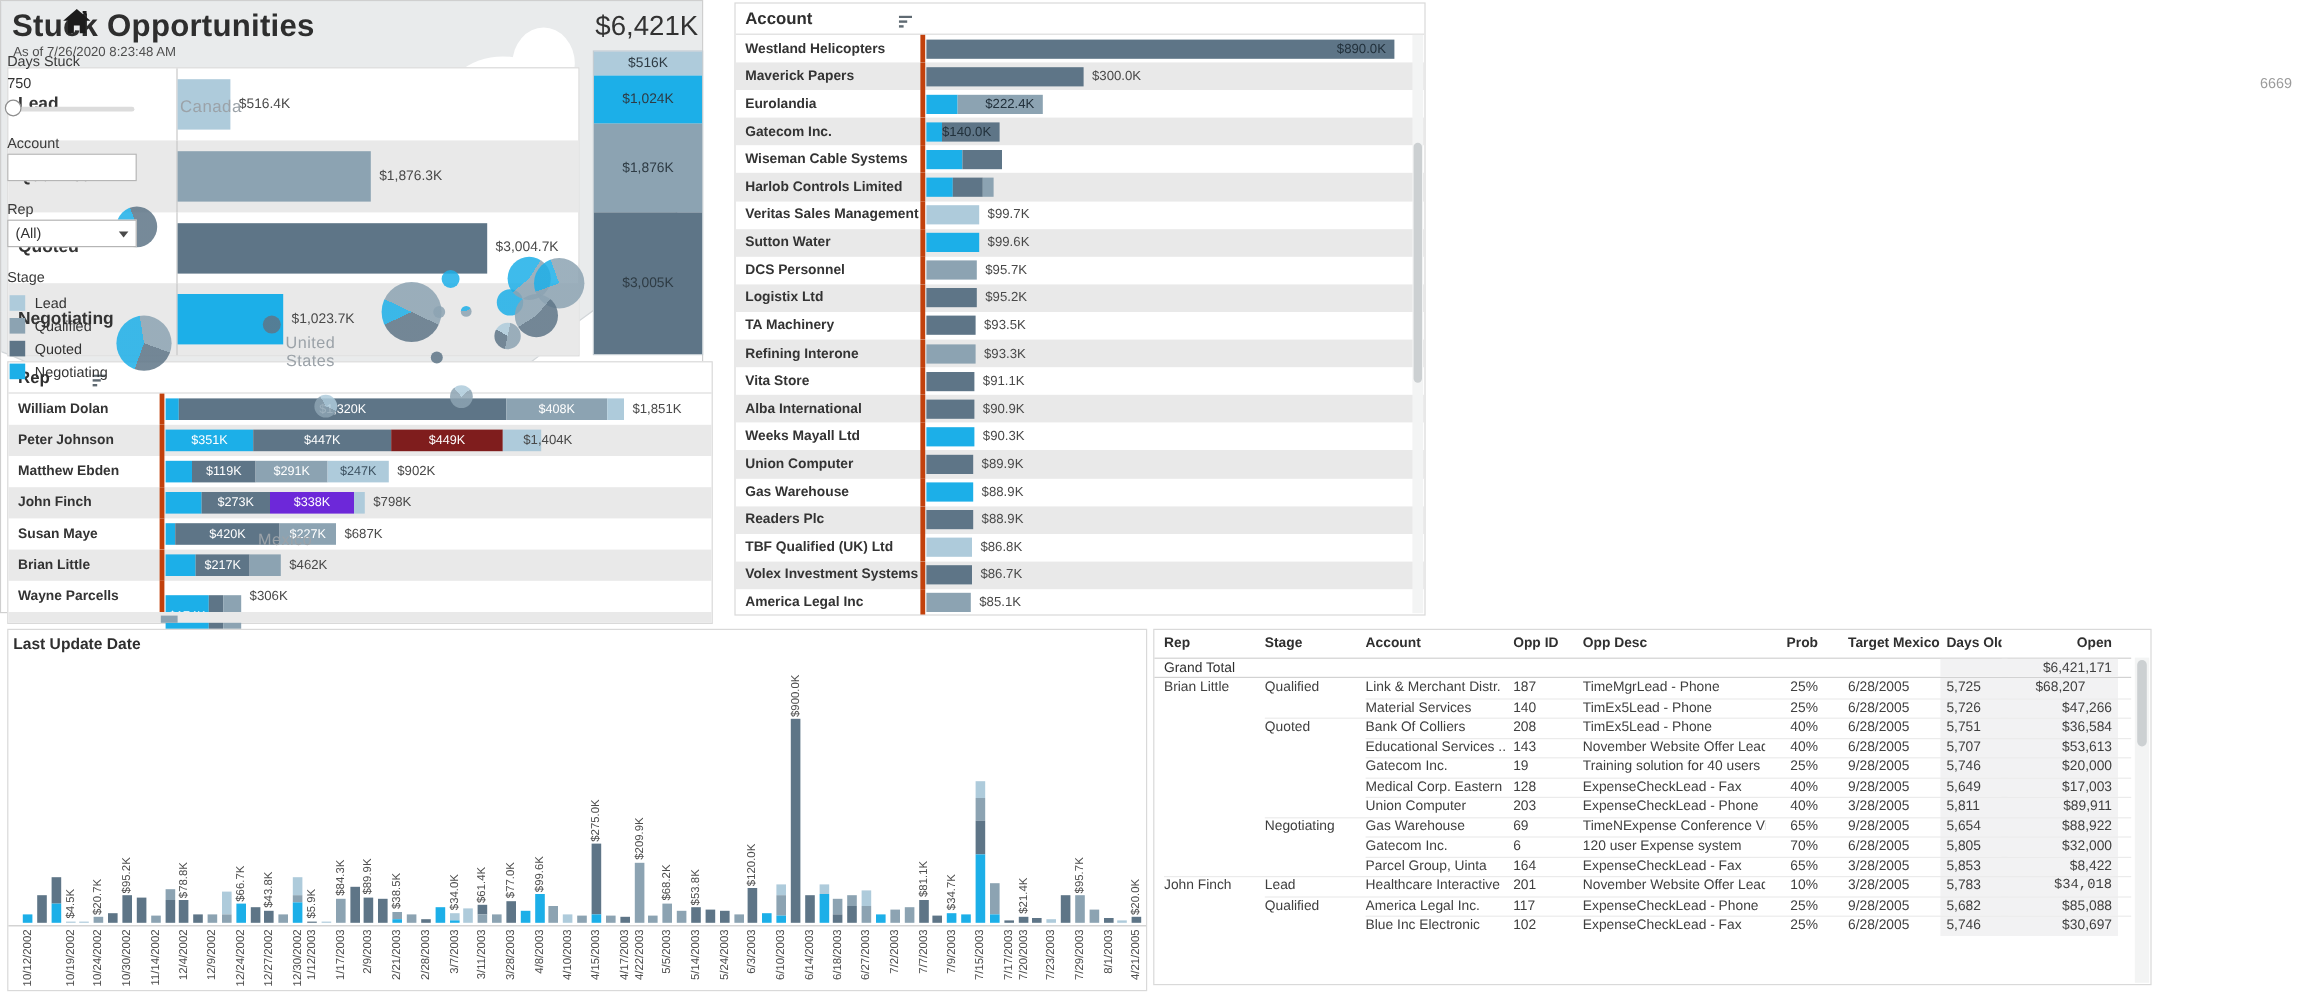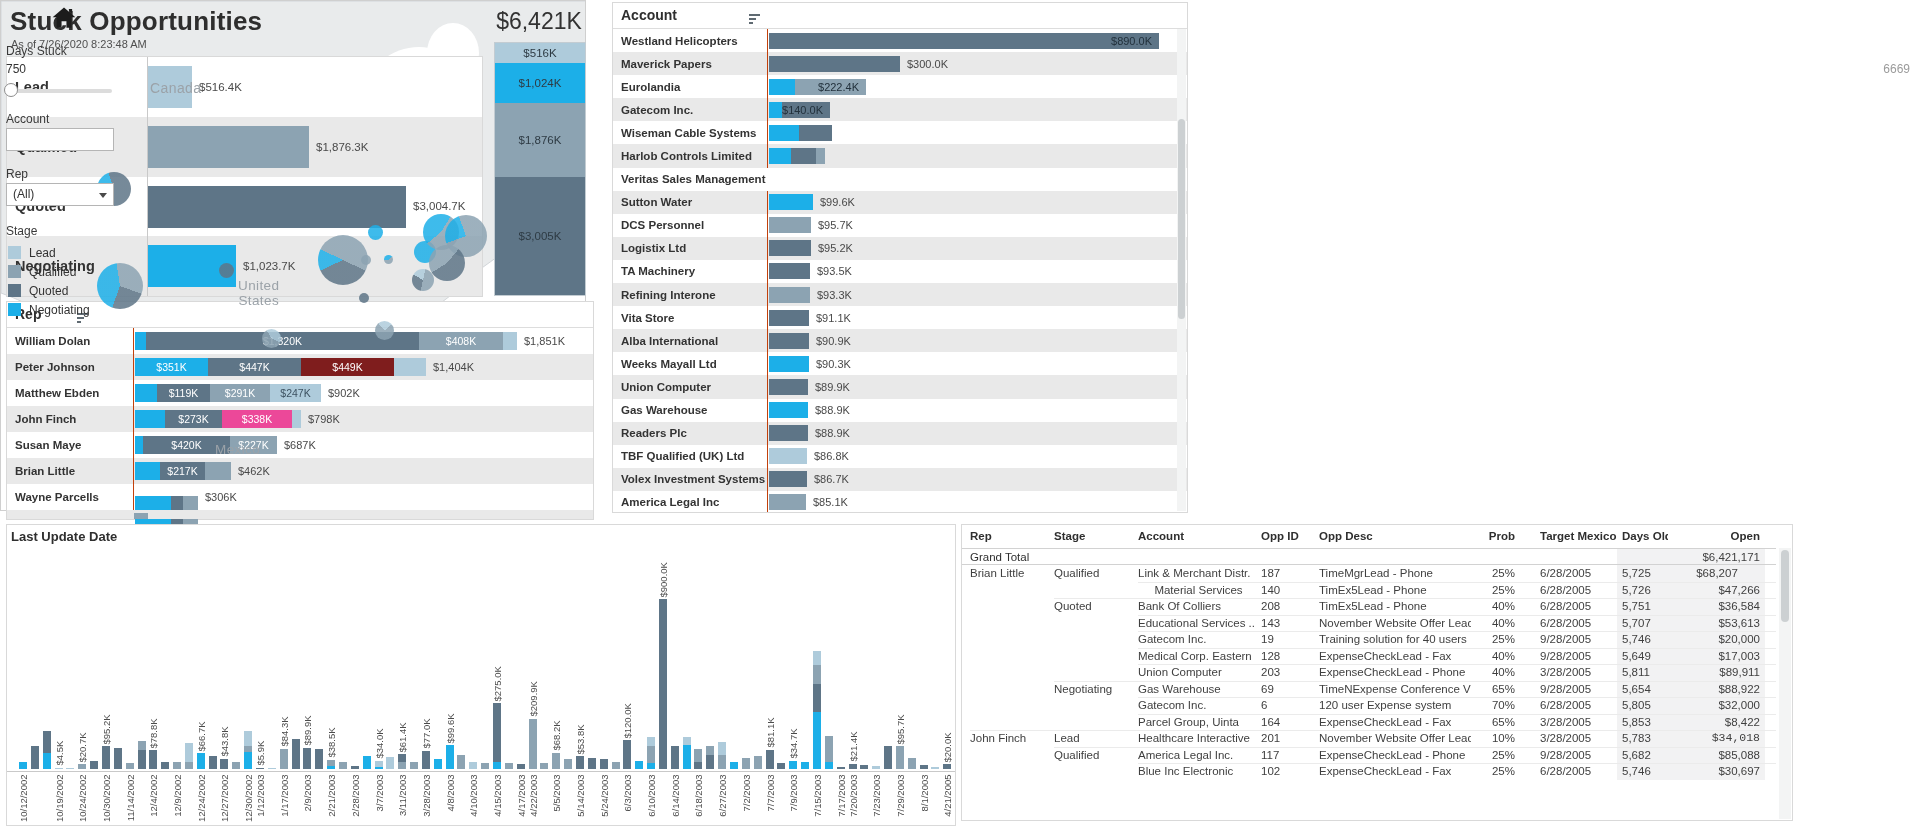--- a/index.html
+++ b/index.html
@@ -27,21 +27,21 @@
   #total-label { left:486px; top:8px; width:106px; text-align:center; font-size:23px; color:#323232; }
   #total-bar { left:494px; top:42px; width:92px; height:254px; display:flex; flex-direction:column; border:1px solid #c3ccd2; }
   .tseg { position:relative; width:100%; }
   .tseg span { position:absolute; left:0; right:0; top:50%; transform:translateY(-50%); text-align:center; font-size:11.5px; color:#2e3b44; }
 
   
   .lhead { position:relative; height:26px; border-bottom:1px solid #ddd; }
   .lhead .ptitle { position:absolute; left:8px; top:4px; }
   .lrow { position:relative; }
   .lrow .llabel { position:absolute; left:8px; top:50%; transform:translateY(-50%); font-size:11.5px; font-weight:bold; color:#333; white-space:nowrap; }
-  .lrow .lbararea { position:absolute; top:0; bottom:0; border-left:1px solid #c2410c; }
+  .lrow .lbararea { position:absolute; top:0; bottom:0; border-left:4px solid #c2410c; }
   .lrow .lbar { position:absolute; display:flex; }
   .lrow .lseg { position:relative; height:100%; }
   .lrow .lseg i { position:absolute; left:0; right:0; top:50%; transform:translateY(-50%); font-style:normal; text-align:center; font-size:10.5px; white-space:nowrap; overflow:hidden; }
   .lrow .ltot { position:absolute; top:50%; transform:translateY(-50%); font-size:11px; color:#494949; white-space:nowrap; }
   #rep-panel { left:6px; top:301px; width:588px; height:219px; }
   #account-panel { left:612px; top:2px; width:576px; height:511px; overflow:hidden; }
   .scrollbar { position:absolute; background:#f3f4f4; }
   .scrollthumb { position:absolute; background:#ccd0d2; border-radius:4px; }
 
   
@@ -169,21 +169,21 @@
             <div class="ltot" style="left: 390px;">$1,851K</div>
           </div>
         </div>
         <div class="lrow" style="height: 26px; position: relative; background: rgb(233, 233, 233);">
           <div class="llabel">Peter Johnson</div>
           <div class="lbararea" style="left: 126px; right: 0px;">
             <div class="lbar" style="left: 1px; top: 4px; height: 18px;">
               <div class="lseg" style="width: 73px; background: rgb(28, 175, 232);">
                 <i style="color: rgb(255, 255, 255);">$351K</i>
               </div>
-              <div class="lseg" style="width: 93px; background: rgb(94, 117, 135);">
+              <div class="lseg" style="width: 115px; background: rgb(94, 117, 135);">
                 <i style="color: rgb(255, 255, 255);">$447K</i>
               </div>
               <div class="lseg" style="width: 93px; background: #7f1d1d;">
                 <i style="color: rgb(255, 255, 255);">$449K</i>
               </div>
               <div class="lseg" style="width: 32px; background: rgb(174, 203, 219);"></div>
             </div>
             <div class="ltot" style="left: 299px;">$1,404K</div>
           </div>
         </div>
@@ -206,21 +206,21 @@
           </div>
         </div>
         <div class="lrow" style="height: 26px; position: relative; background: rgb(233, 233, 233);">
           <div class="llabel">John Finch</div>
           <div class="lbararea" style="left: 126px; right: 0px;">
             <div class="lbar" style="left: 1px; top: 4px; height: 18px;">
               <div class="lseg" style="width: 30px; background: rgb(28, 175, 232);"></div>
               <div class="lseg" style="width: 57px; background: rgb(94, 117, 135);">
                 <i style="color: rgb(255, 255, 255);">$273K</i>
               </div>
-              <div class="lseg" style="width: 70px; background: #ec4899; padding-left: 13px;">
+              <div class="lseg" style="width: 70px; background: #6d28d9; padding-left: 13px;">
                 <i style="color: rgb(255, 255, 255);">$338K</i>
               </div>
               <div class="lseg" style="width: 9px; background: rgb(174, 203, 219);"></div>
             </div>
             <div class="ltot" style="left: 174px;">$798K</div>
           </div>
         </div>
         <div class="lrow" style="height: 26px; position: relative;">
           <div class="llabel">Susan Maye</div>
           <div class="lbararea" style="left: 126px; right: 0px;">
@@ -332,20 +332,26 @@
           <div class="lbararea" style="left: 154px; right: 0px;">
             <div class="lbar" style="left: 1px; top: 3.55px; height: 16px;">
               <div class="lseg" style="width: 22px; background: rgb(28, 175, 232);"></div>
               <div class="lseg" style="width: 25px; background: rgb(94, 117, 135);"></div>
               <div class="lseg" style="width: 9px; background: rgb(140, 163, 178);"></div>
             </div>
           </div>
         </div>
         <div class="lrow" style="height: 23.1px; position: relative;">
           <div class="llabel">Veritas Sales Management</div>
+          <div class="lbararea" style="left: 154px; right: 0px;">
+            <div class="lbar" style="left: 1px; top: 3.55px; height: 16px;">
+              <div class="lseg" style="width: 44px; background: rgb(174, 203, 219);"></div>
+            </div>
+            <div class="ltot" style="left: 52px;">$99.7K</div>
+          </div>
         </div>
         <div class="lrow" style="height: 23.1px; position: relative; background: rgb(233, 233, 233);">
           <div class="llabel">Sutton Water</div>
           <div class="lbararea" style="left: 154px; right: 0px;">
             <div class="lbar" style="left: 1px; top: 3.55px; height: 16px;">
               <div class="lseg" style="width: 44px; background: rgb(28, 175, 232);"></div>
             </div>
             <div class="ltot" style="left: 52px;">$99.6K</div>
           </div>
         </div>
@@ -914,21 +920,21 @@
           <div class="tcell" style="left: 357px; width: 152px; text-align: left;">TimeMgrLead - Phone</div>
           <div class="tcell" style="left: 511px; width: 42px; text-align: right;">25%</div>
           <div class="tcell" style="left: 578px; width: 80px; text-align: left;">6/28/2005</div>
           <div class="tcell" style="left: 660px; width: 46px; text-align: left;">5,725</div>
           <div class="tcell" style="left: 712px; width: 86px; text-align: center;">$68,207</div>
         </div>
         <div class="trow" style="top: 56.5px;">
           <div class="band" style="left: 655px; width: 56px;"></div>
           <div class="band" style="left: 706px; width: 97px;"></div>
           <div class="rule" style="left: 176px;"></div>
-          <div class="tcell" style="left: 176px; width: 121px; text-align: center;">Material Services</div>
+          <div class="tcell" style="left: 176px; width: 121px; text-align: left;">Material Services</div>
           <div class="tcell" style="left: 299px; width: 54px; text-align: left;">140</div>
           <div class="tcell" style="left: 357px; width: 152px; text-align: left;">TimEx5Lead - Phone</div>
           <div class="tcell" style="left: 511px; width: 42px; text-align: right;">25%</div>
           <div class="tcell" style="left: 578px; width: 80px; text-align: left;">6/28/2005</div>
           <div class="tcell" style="left: 660px; width: 46px; text-align: left;">5,726</div>
           <div class="tcell" style="left: 712px; width: 86px; text-align: right;">$47,266</div>
         </div>
         <div class="trow" style="top: 73px;">
           <div class="band" style="left: 655px; width: 56px;"></div>
           <div class="band" style="left: 706px; width: 97px;"></div>

